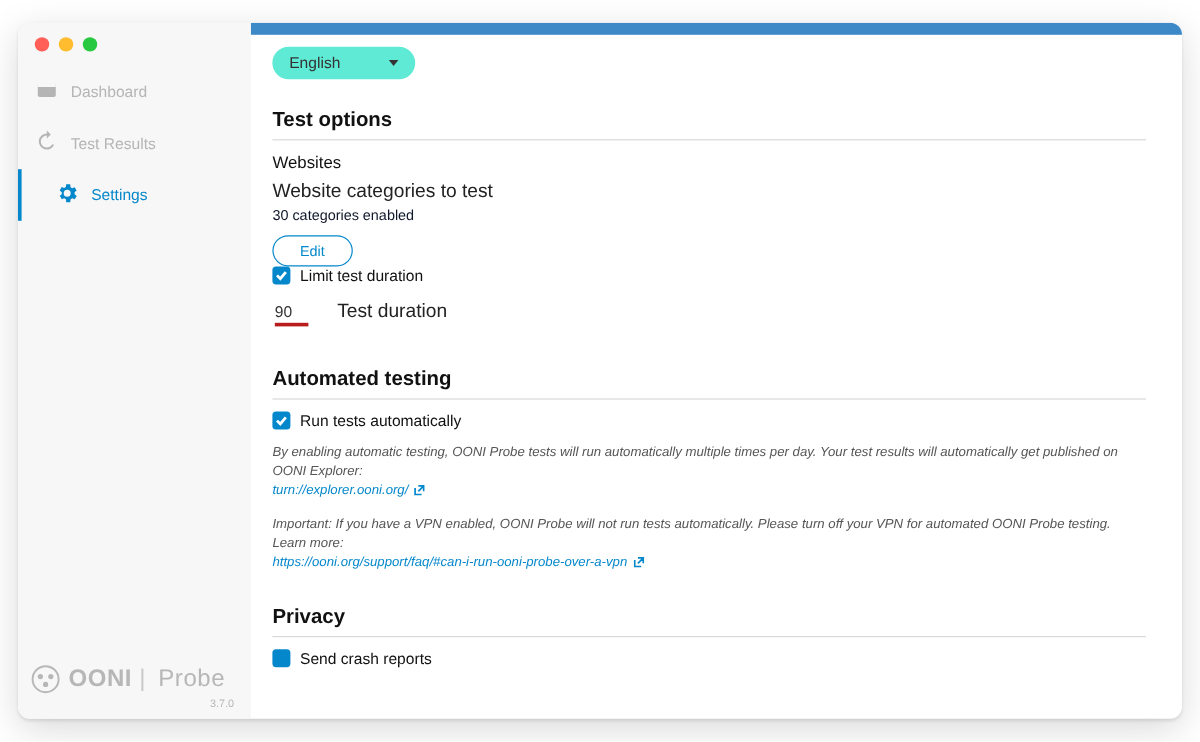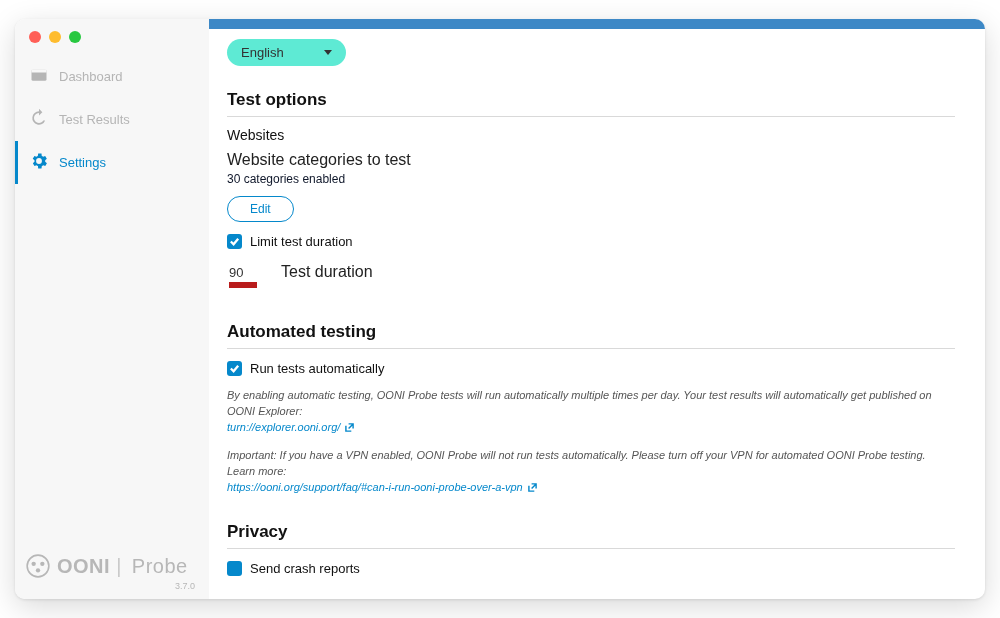--- a/index.html
+++ b/index.html
@@ -44,21 +44,21 @@
     align-items: center;
     gap: 10px;
     padding: 10px 14px;
     font-size: 13px;
     color: #b5b5b5;
     cursor: pointer;
   }
   .nav-item.active {
     color: #0588cb;
     border-left: 3px solid #0588cb;
-    padding-left: 11px;
+    padding-left: 28px;
   }
   .nav-item svg { width: 20px; height: 20px; fill: currentColor; }
 
   .sidebar-footer {
     margin-top: auto;
     padding: 14px 10px 8px;
     color: #b7b7b7;
   }
   .brand {
     display: flex;
@@ -124,21 +124,20 @@
     font-size: 12px;
     padding: 5px 22px;
     border-radius: 16px;
     cursor: pointer;
   }
 
   .checkline {
     display: flex;
     align-items: center;
     gap: 8px;
-    margin-top: 12px;
     font-size: 13px;
     color: #111;
   }
   .cb {
     width: 15px; height: 15px;
     background: #0588cb;
     border-radius: 3px;
     display: inline-flex;
     align-items: center;
     justify-content: center;
@@ -147,21 +146,21 @@
 
   .duration-row {
     display: flex;
     align-items: baseline;
     gap: 24px;
     margin-top: 14px;
     margin-left: 2px;
   }
   .num-input {
     border: none;
-    border-bottom: 6px solid #b91c1c;
+    border-bottom: 3px solid #b91c1c;
     width: 28px;
     font-size: 13px;
     color: #333;
     padding-bottom: 2px;
     text-align: left;
   }
 
   .helptext {
     font-size: 11px;
     font-style: italic;

